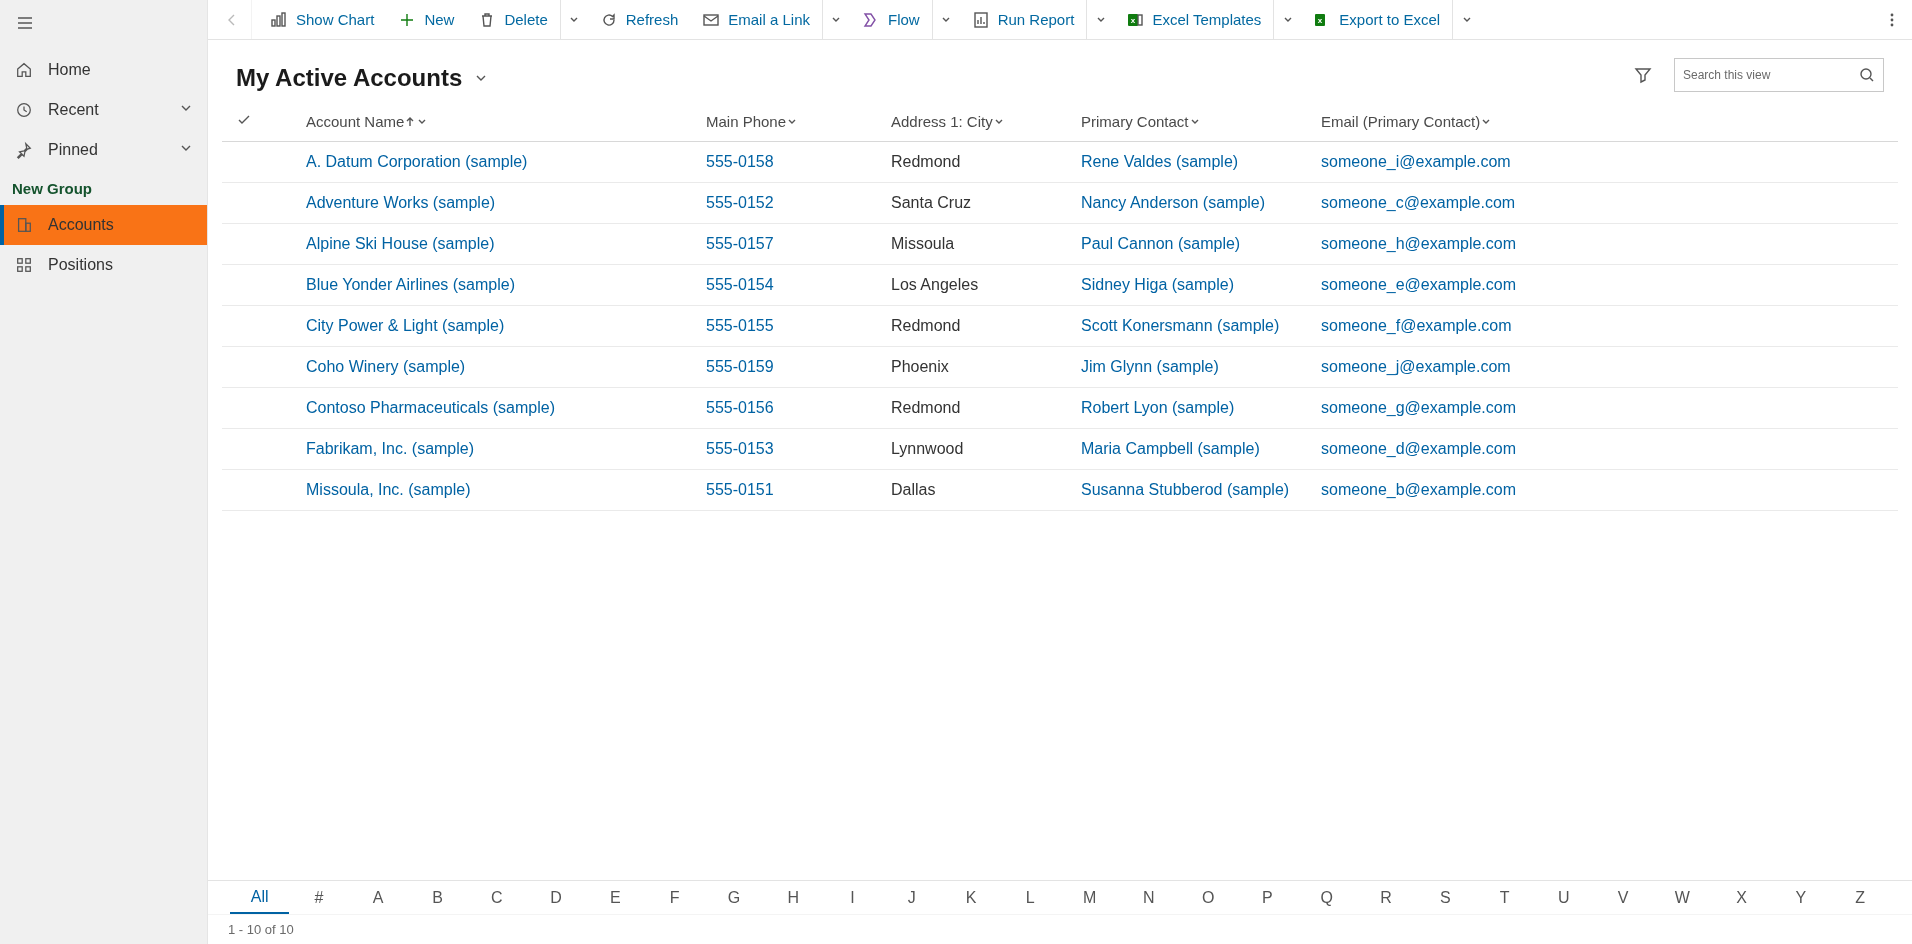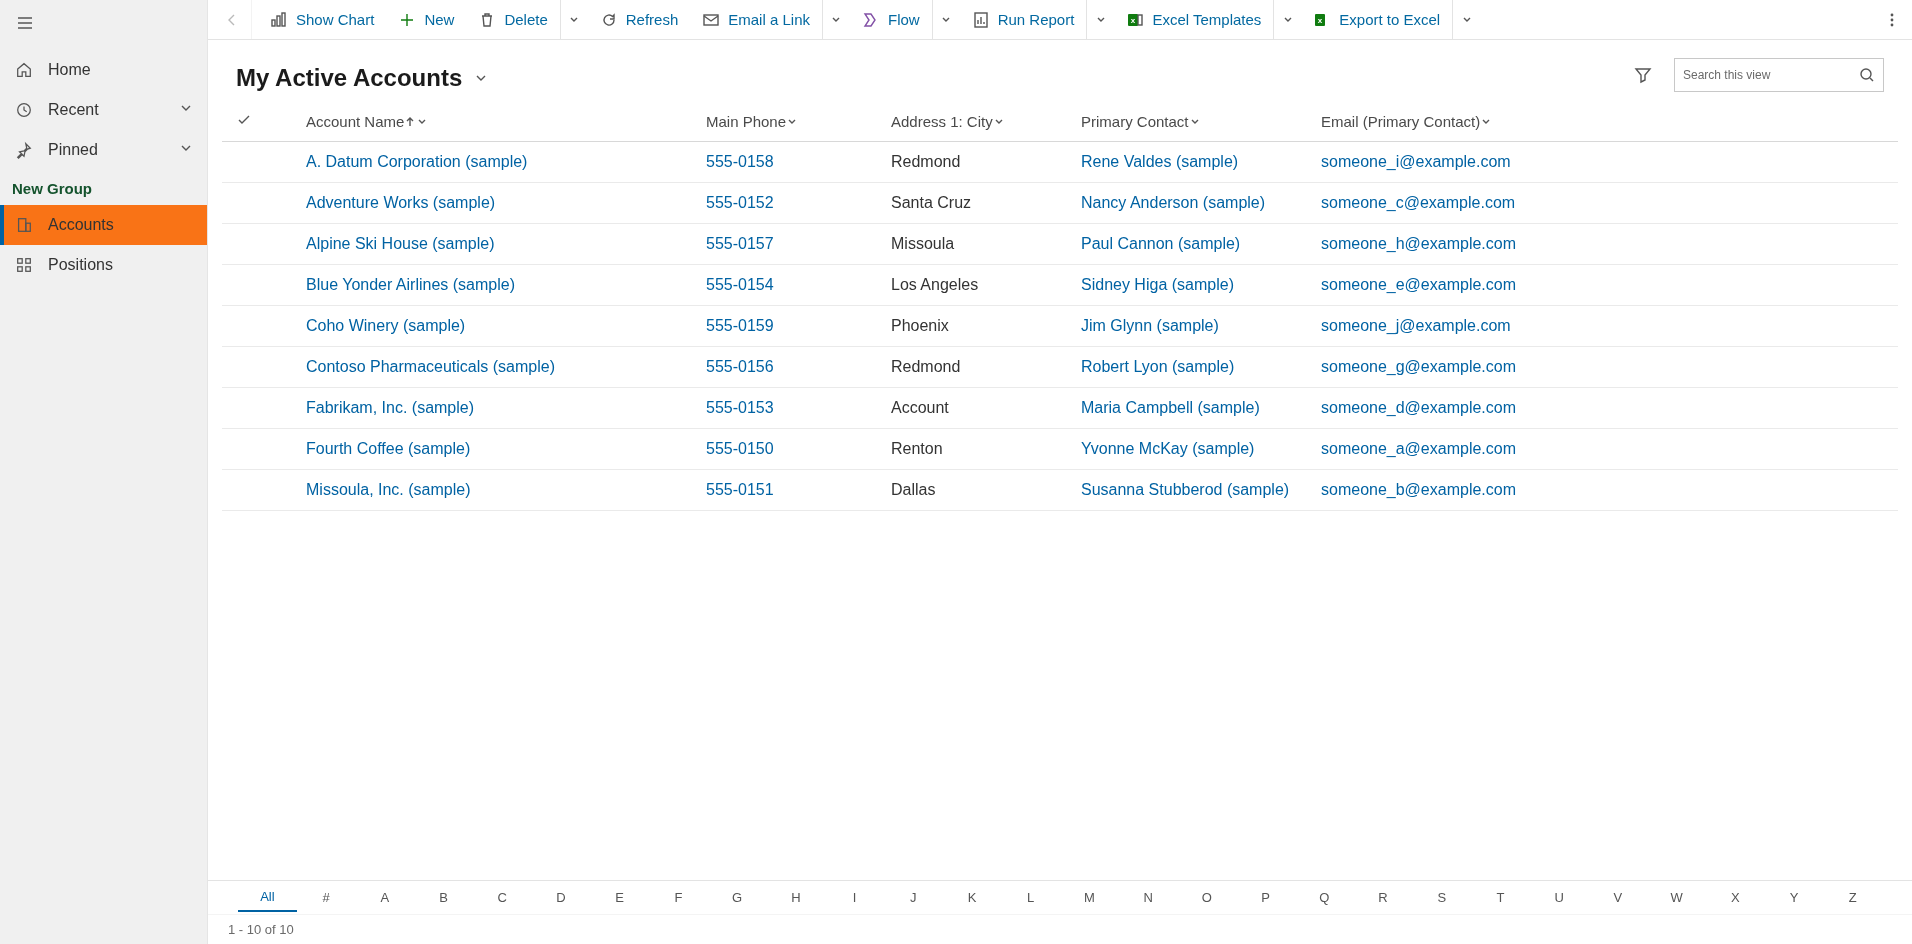--- a/index.html
+++ b/index.html
@@ -45,21 +45,21 @@
   .text { color: #333; }
   .col-check { width: 44px; text-align: center; }
   .col-spacer { width: 30px; }
   .col-name { width: 400px; }
   .col-phone { width: 185px; }
   .col-city { width: 190px; }
   .col-contact { width: 240px; }
   .col-email { }
 
   
-  .alpha-bar { height: 34px; border-top: 1px solid #e3e3e3; display: flex; align-items: center; padding: 0 30px; gap: 0; font-size: 13px; color: #555; }
+  .alpha-bar { height: 34px; border-top: 1px solid #e3e3e3; display: flex; align-items: center; padding: 0 22px; gap: 0; font-size: 16px; color: #555; }
   .alpha-bar span { flex: 1; text-align: center; cursor: pointer; padding: 6px 0; }
   .alpha-bar span.active { color: #0062a3; border-bottom: 2px solid #0062a3; font-weight: 500; }
 
   
   .footer { height: 30px; display: flex; align-items: center; padding: 0 20px; font-size: 13px; color: #6a6a6a; border-top: 1px solid #f4f4f4; }
 
   
   .ico { stroke: #555; stroke-width: 1.4; fill: none; }
   .ico-green { stroke: #107c10; fill: #107c10; }
   .ico-purple { stroke: #8250a6; fill: none; }
@@ -358,52 +358,52 @@
             <td class="col-spacer"></td>
             <td class="link">Blue Yonder Airlines (sample)</td>
             <td class="link">555-0154</td>
             <td class="text">Los Angeles</td>
             <td class="link">Sidney Higa (sample)</td>
             <td class="link">someone_e@example.com</td>
           </tr>
           <tr>
             <td class="col-check"></td>
             <td class="col-spacer"></td>
+            <td class="link">City Power &amp; Light (sample)</td>
+            <td class="link">555-0155</td>
+            <td class="text">Redmond</td>
+            <td class="link">Scott Konersmann (sample)</td>
+            <td class="link">someone_f@example.com</td>
+          </tr>
+          <tr>
+            <td class="col-check"></td>
+            <td class="col-spacer"></td>
             <td class="link">Coho Winery (sample)</td>
             <td class="link">555-0159</td>
             <td class="text">Phoenix</td>
             <td class="link">Jim Glynn (sample)</td>
             <td class="link">someone_j@example.com</td>
           </tr>
           <tr>
             <td class="col-check"></td>
             <td class="col-spacer"></td>
             <td class="link">Contoso Pharmaceuticals (sample)</td>
             <td class="link">555-0156</td>
             <td class="text">Redmond</td>
             <td class="link">Robert Lyon (sample)</td>
             <td class="link">someone_g@example.com</td>
           </tr>
           <tr>
             <td class="col-check"></td>
             <td class="col-spacer"></td>
             <td class="link">Fabrikam, Inc. (sample)</td>
             <td class="link">555-0153</td>
-            <td class="text">Account</td>
+            <td class="text">Lynnwood</td>
             <td class="link">Maria Campbell (sample)</td>
             <td class="link">someone_d@example.com</td>
-          </tr>
-          <tr>
-            <td class="col-check"></td>
-            <td class="col-spacer"></td>
-            <td class="link">Fourth Coffee (sample)</td>
-            <td class="link">555-0150</td>
-            <td class="text">Renton</td>
-            <td class="link">Yvonne McKay (sample)</td>
-            <td class="link">someone_a@example.com</td>
           </tr>
           <tr>
             <td class="col-check"></td>
             <td class="col-spacer"></td>
             <td class="link">Missoula, Inc. (sample)</td>
             <td class="link">555-0151</td>
             <td class="text">Dallas</td>
             <td class="link">Susanna Stubberod (sample)</td>
             <td class="link">someone_b@example.com</td>
           </tr>

